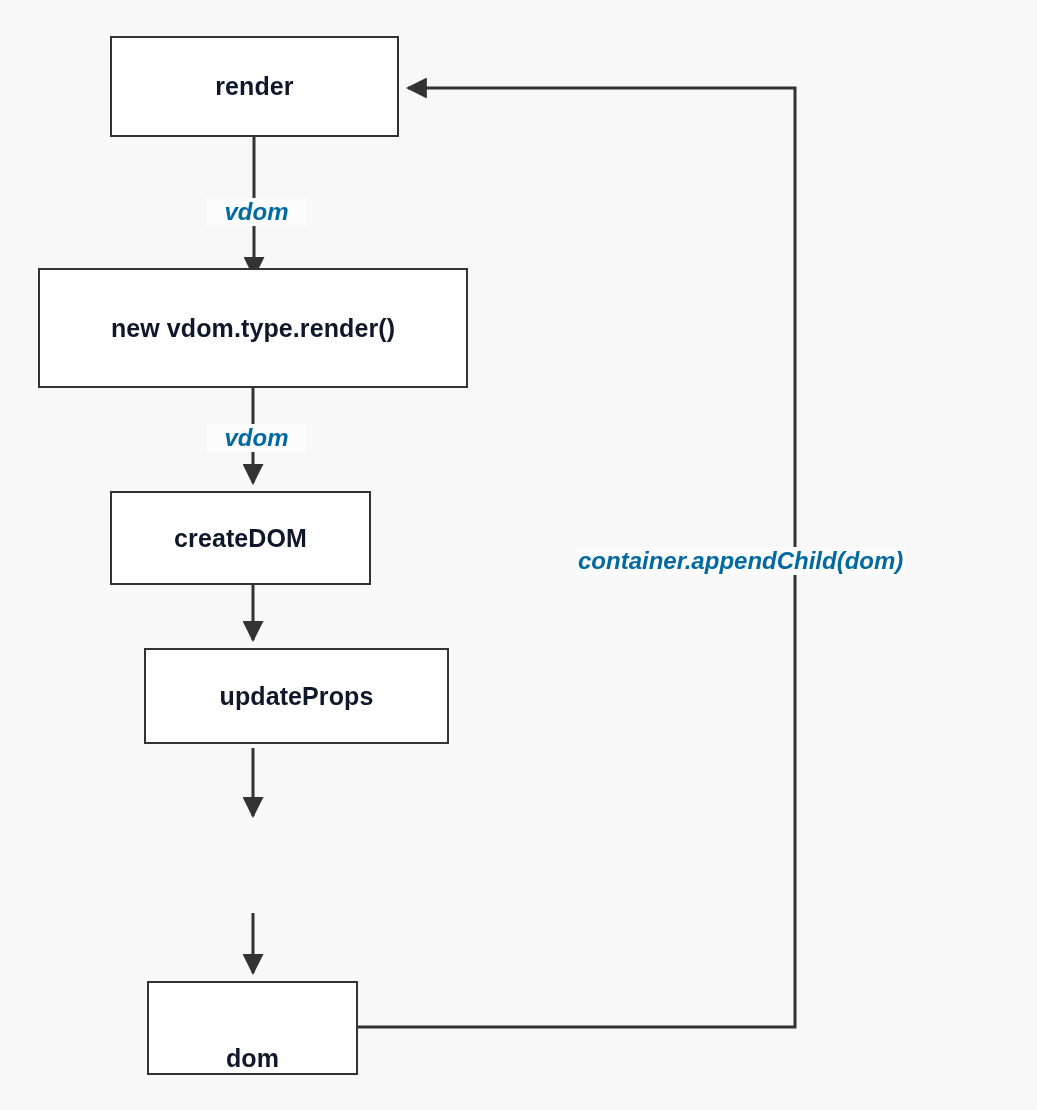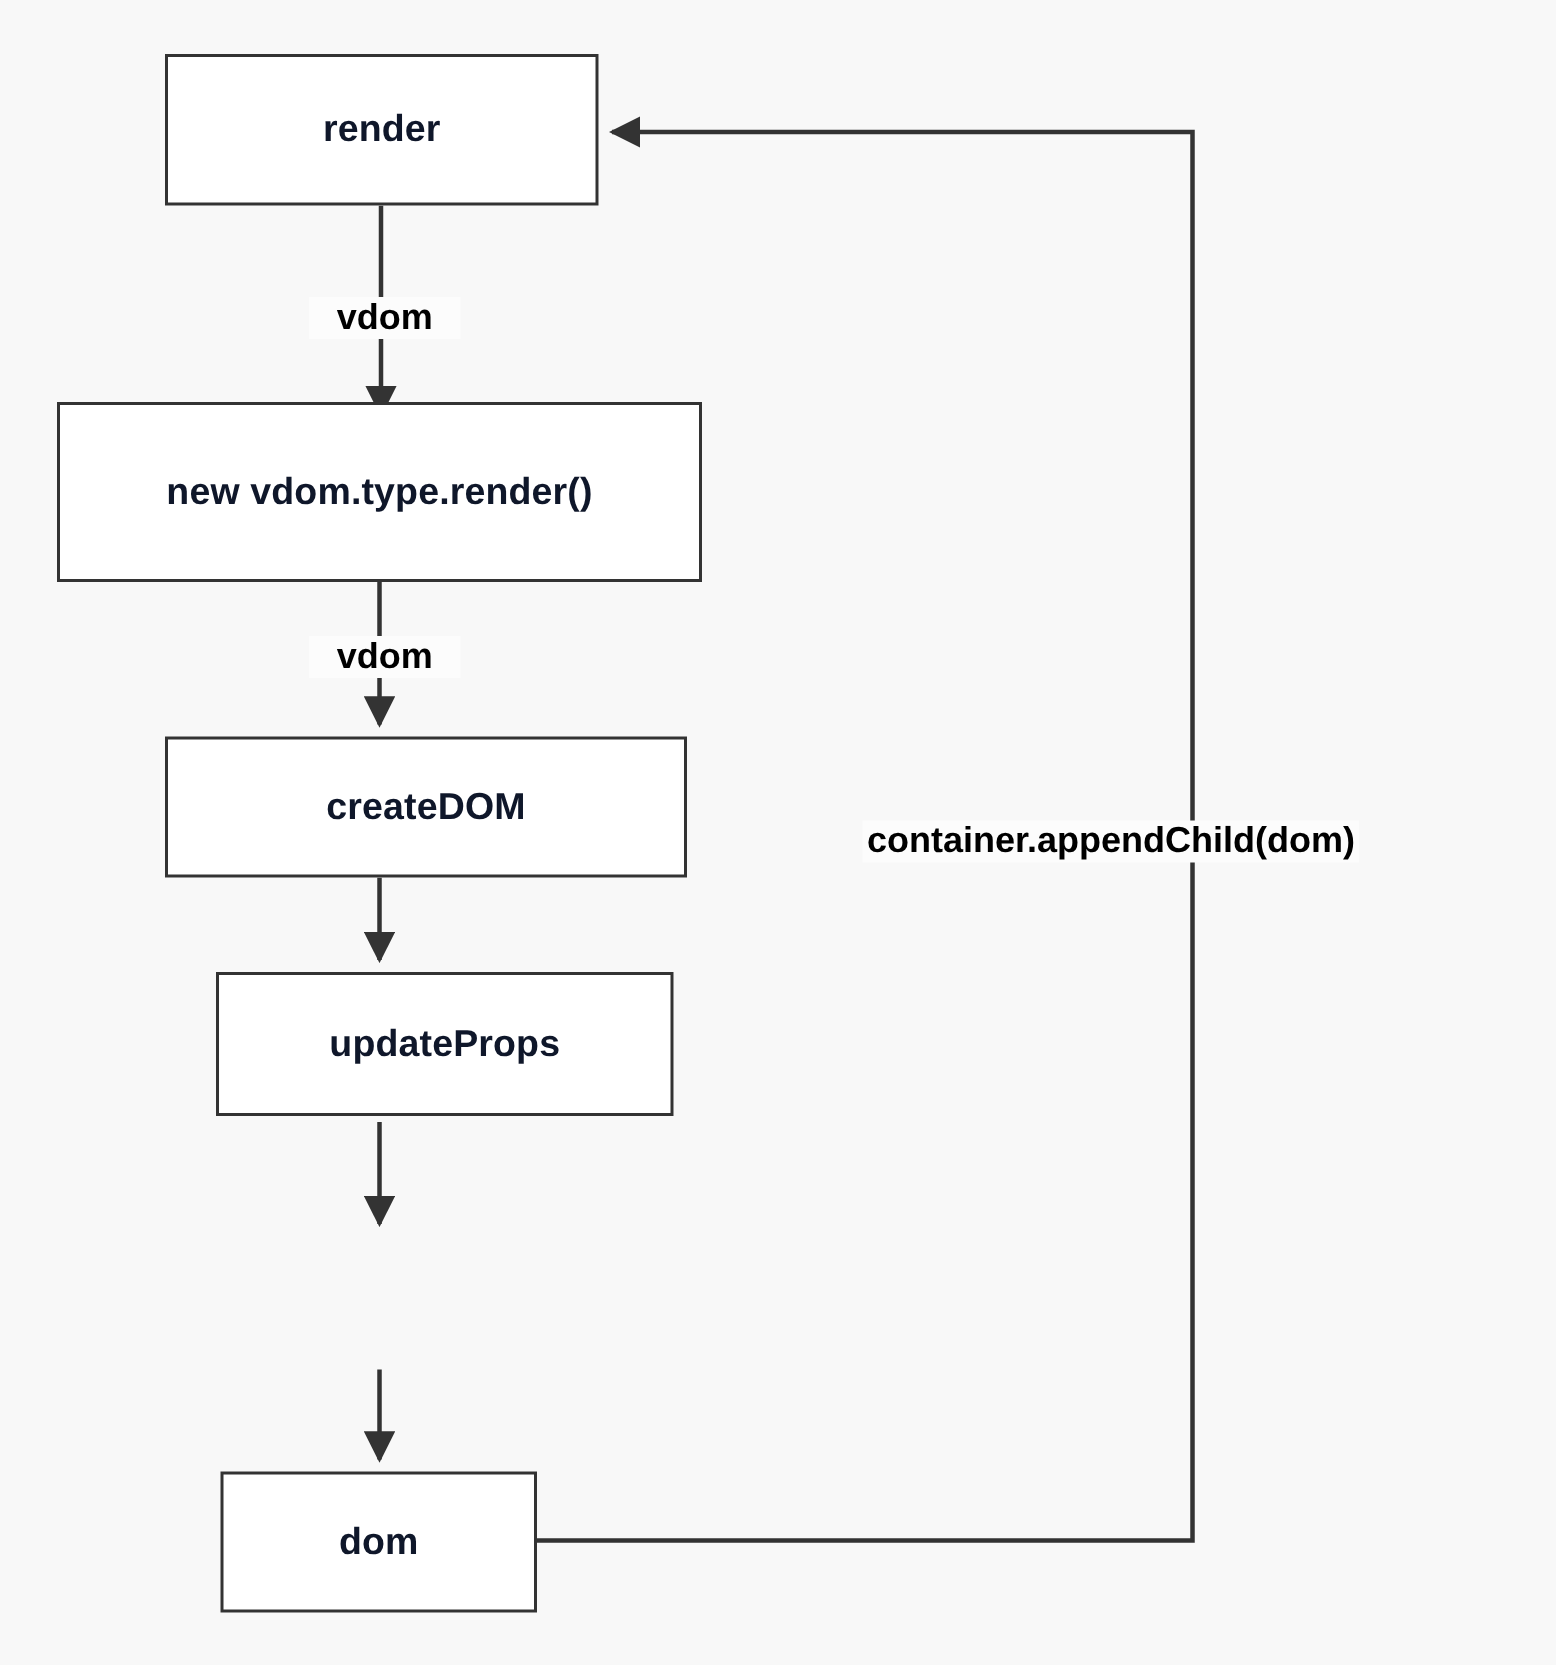--- a/index.html
+++ b/index.html
@@ -34,26 +34,27 @@
     justify-content: center;
     color: #0f172a;
     font-weight: bold;
     font-size: 25px;
     letter-spacing: 0.1px;
     white-space: nowrap;
   }
   .edge-label {
     position: absolute;
     background: #fcfcfc;
-    color: #000000;
+    color: #0369a1;
     font-weight: bold;
     font-size: 24px;
     white-space: nowrap;
     line-height: 1.1;
     padding: 1px 3px;
+    font-style: italic;
   }
   .edge-label.center {
     text-align: center;
   }
 </style>
 </head>
 <body>
 
 <div id="canvas">
 
@@ -90,30 +91,30 @@
   </svg>
 
   <div class="node" style="left:110px; top:36px; width:289px; height:101px;">
     <span>render</span>
   </div>
 
   <div class="node" style="left:38px; top:268px; width:430px; height:120px;">
     <span>new vdom.type.render()</span>
   </div>
 
-  <div class="node" style="left:110px; top:491px; width:348px; height:94px;">
+  <div class="node" style="left:110px; top:491px; width:261px; height:94px;">
     <span>createDOM</span>
   </div>
 
   <div class="node" style="left:100px; top:648px; width:305px; height:96px;margin-left:44px;">
     <span>updateProps</span>
   </div>
 
 
-  <div class="node" style="left:147px; top:981px; width:211px; height:94px;">
+  <div class="node" style="left:147px; top:981px; width:211px; height:94px;align-items:flex-end;">
     <span>dom</span>
   </div>
 
   <div class="edge-label center" style="left:206px; top:198px; width:95px;">vdom</div>
 
   <div class="edge-label center" style="left:206px; top:424px; width:95px;">vdom</div>
 
   <div class="edge-label" style="left:575px; top:547px;">container.appendChild(dom)</div>
 
 </div>

